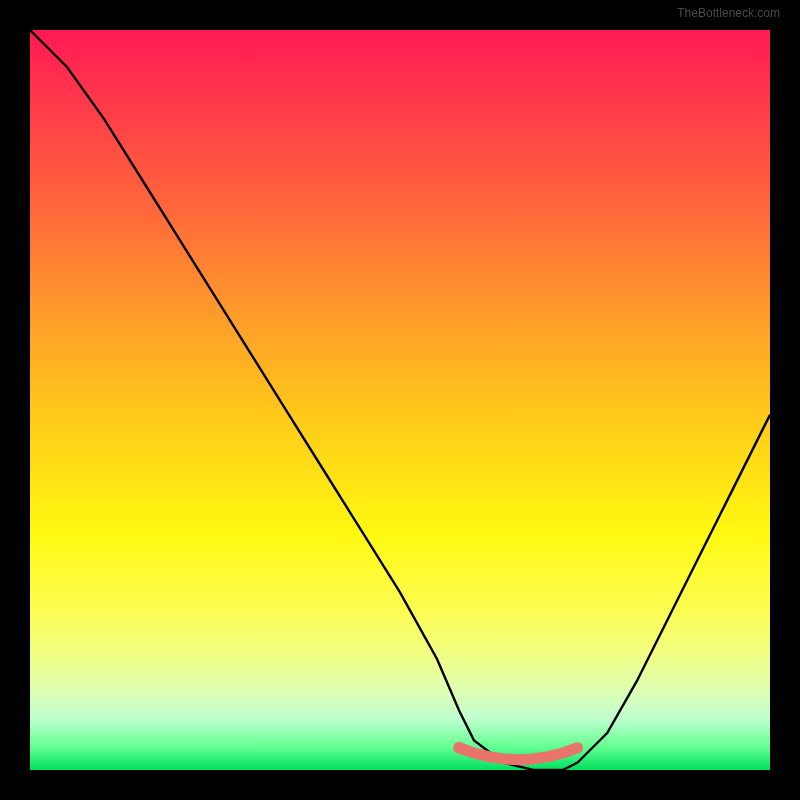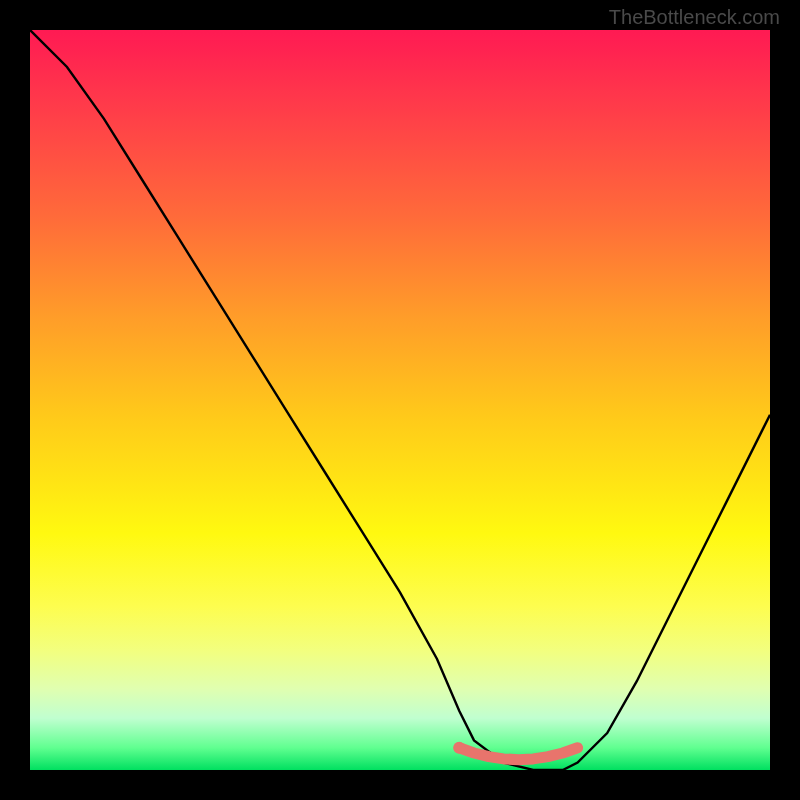--- a/index.html
+++ b/index.html
@@ -34,21 +34,21 @@
       #c0ffd0 93%,
       #60ff90 97%,
       #00e060 100%
     );
   }
   .attribution {
     position: absolute;
     top: 6px;
     right: 20px;
     font-family: Arial, Helvetica, sans-serif;
-    font-size: 20px;
+    font-size: 12px;
     color: #4a4a4a;
     font-weight: 500;
     user-select: none;
   }
   svg.curve {
     position: absolute;
     left: 0;
     top: 0;
     width: 740px;
     height: 740px;

